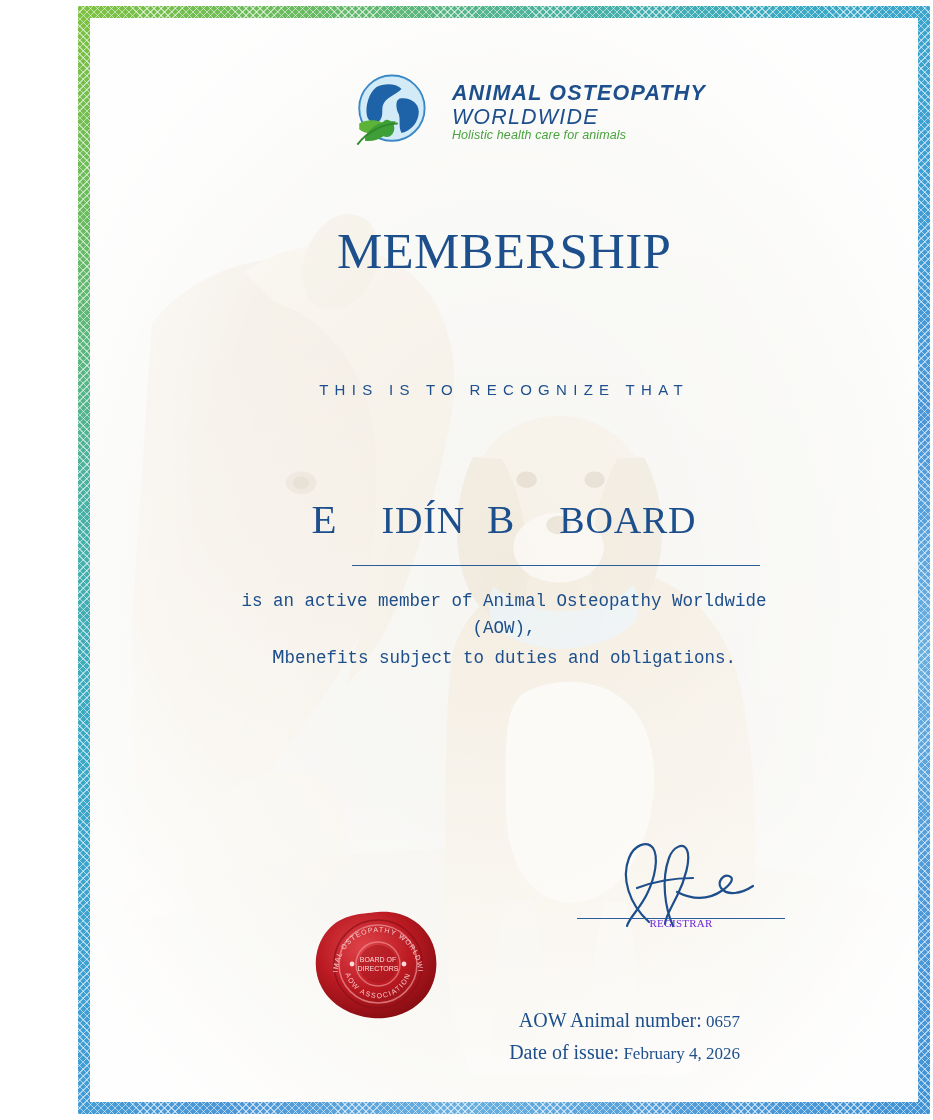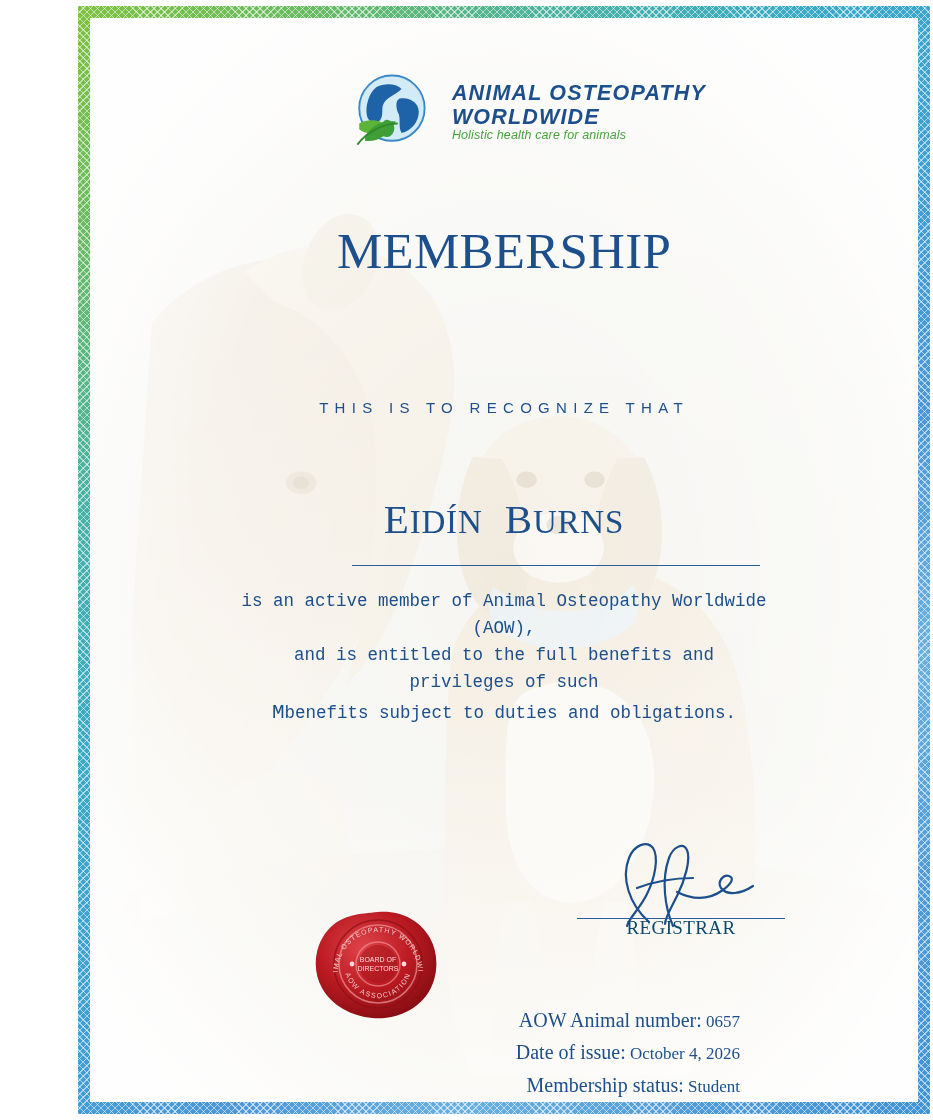--- a/index.html
+++ b/index.html
@@ -102,21 +102,21 @@
     font-family: "Liberation Sans", sans-serif;
     font-weight: bold;
     font-style: italic;
     letter-spacing: 0.055em;
     font-size: 21.5px;
     color: #1d4f8c;
     white-space: nowrap;
   }
   .logo-line2 {
     font-family: "Liberation Sans", sans-serif;
-    font-weight: bold;
+    font-weight: normal;
     font-style: italic;
     letter-spacing: 0.055em;
     font-size: 21.5px;
     color: #1d4f8c;
     margin-top: 2px;
   }
   .logo-tag {
     font-family: "Liberation Sans", sans-serif;
     font-style: italic;
     font-size: 12.5px;
@@ -138,35 +138,34 @@
   }
   .subtitle {
     position: absolute;
     left: 0; right: 0;
     top: 363px;
     text-align: center;
     color: #1d4f8c;
     font-size: 15px;
     letter-spacing: 0.42em;
     font-family: "Liberation Sans", sans-serif;
-    margin-top: 18px;
   }
 
   
   .recipient {
     position: absolute;
     left: 0; right: 0;
     top: 477px;
     text-align: center;
     font-family: "Liberation Serif", serif;
     color: #1d4f8c;
     font-size: 41px;
     letter-spacing: 0.02em;
   }
-  .recipient .smallcaps { font-size: 33px; }
+  .recipient .smallcaps { font-size: 38px; margin-left: 44px; }
   .name-rule {
     position: absolute;
     left: 262px;
     top: 547px;
     width: 408px;
     height: 1px;
     background: #2a5e9a;
   }
 
   
@@ -198,23 +197,23 @@
     width: 208px;
     height: 1px;
     background: #2a5e9a;
   }
   .sig-label {
     position: absolute;
     left: 487px;
     top: 899px;
     width: 208px;
     text-align: center;
-    color: #0c4a6e;
+    color: #6d28d9;
     font-family: "Liberation Serif", serif;
-    font-size: 19px;
+    font-size: 11px;
     letter-spacing: 0.02em;
   }
 
   
   .seal {
     position: absolute;
     left: 218px;
     top: 888px;
     width: 140px;
     height: 116px;
@@ -352,29 +351,28 @@
         </div>
 
         <div class="title">
           <div>MEMBERSHIP</div>
         </div>
 
         <div class="subtitle">THIS IS TO RECOGNIZE THAT</div>
 
         <div class="recipient">
           <span>E</span><span class="smallcaps">IDÍN</span>
-          &nbsp;<span>B</span><span class="smallcaps">URNS</span>
+          &nbsp;<span>B</span><span class="smallcaps">BOARD</span>
         </div>
         <div class="name-rule"></div>
 
         <div class="statement">
           <div>
             <span>is an active member of </span><span>Animal Osteopathy Worldwide</span><span> (AOW),</span>
           </div>
-          <div>and is entitled to the full benefits and privileges of such</div>
           <div>
             <span class="cap">M</span><span>benefits subject to duties and obligations.</span>
           </div>
         </div>
 
         <svg class="signature" viewBox="0 0 210 100">
           <g fill="none" stroke="#1d4f8c" stroke-width="2.2" stroke-linecap="round">
             <path d="M72 92 C52 74 44 48 52 28 C57 15 70 10 76 18 C82 27 78 48 70 64
                      C62 80 52 88 50 96"></path>
             <path d="M96 96 C88 78 84 50 92 28 C96 17 106 12 110 20 C114 29 108 50 100 66
@@ -417,24 +415,20 @@
           <circle cx="96" cy="58" r="2.4" fill="#ffd9db"></circle>
         </svg>
 
         <div class="meta">
           <div class="meta-row">
             <span class="cap">AOW Animal number:</span>
             <span>0657</span>
           </div>
           <div class="meta-row">
             <span class="cap">Date of issue:</span>
-            <span>October 4, 2026</span>
-          </div>
-          <div class="meta-row">
-            <span class="cap">Membership status:</span>
-            <span>Student</span>
+            <span>February 4, 2026</span>
           </div>
         </div>
 
       </div>
     </div>
   </div>
 </div>
 
 </body></html>

